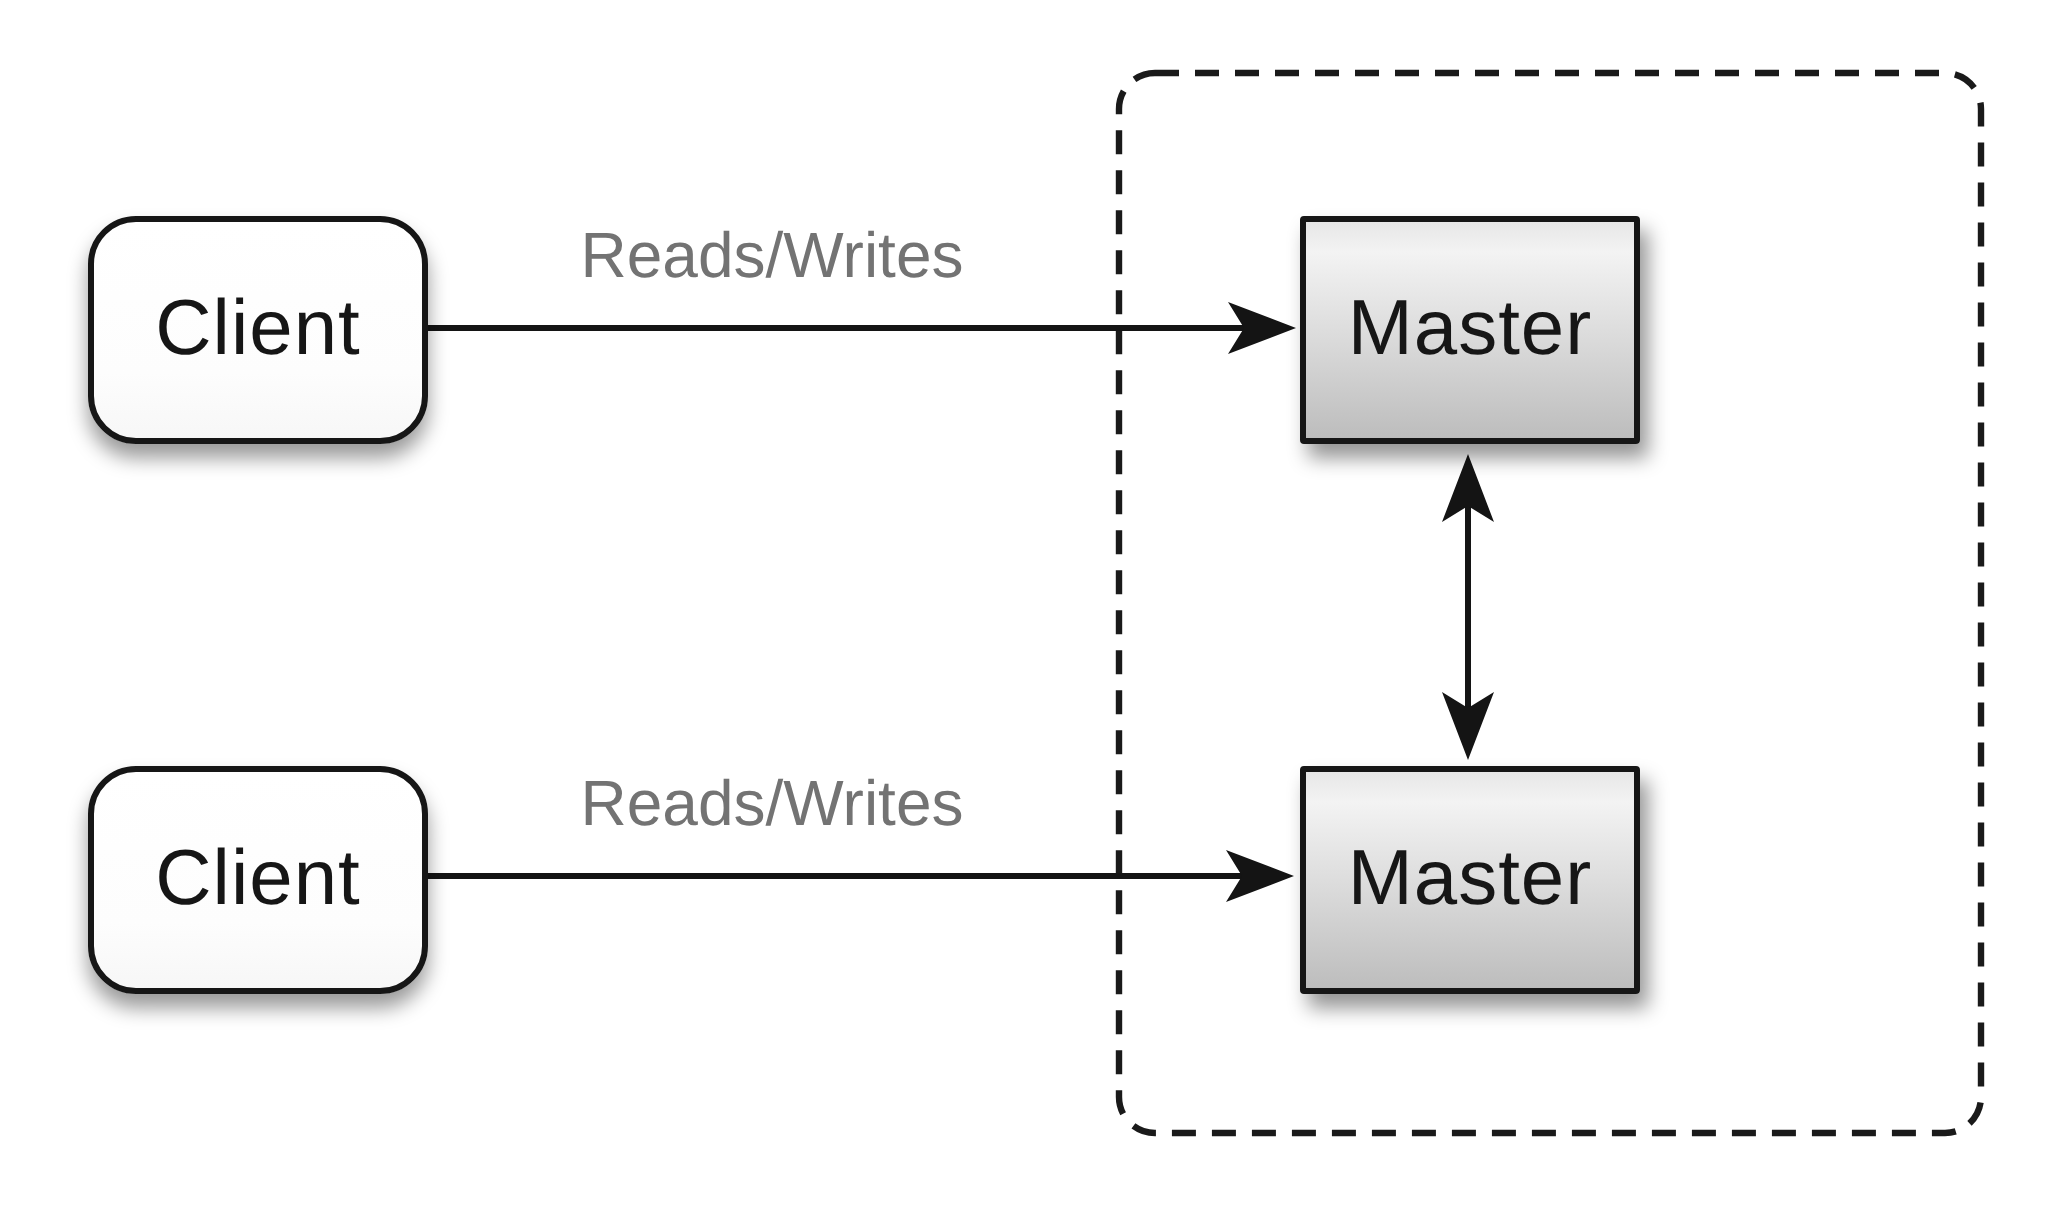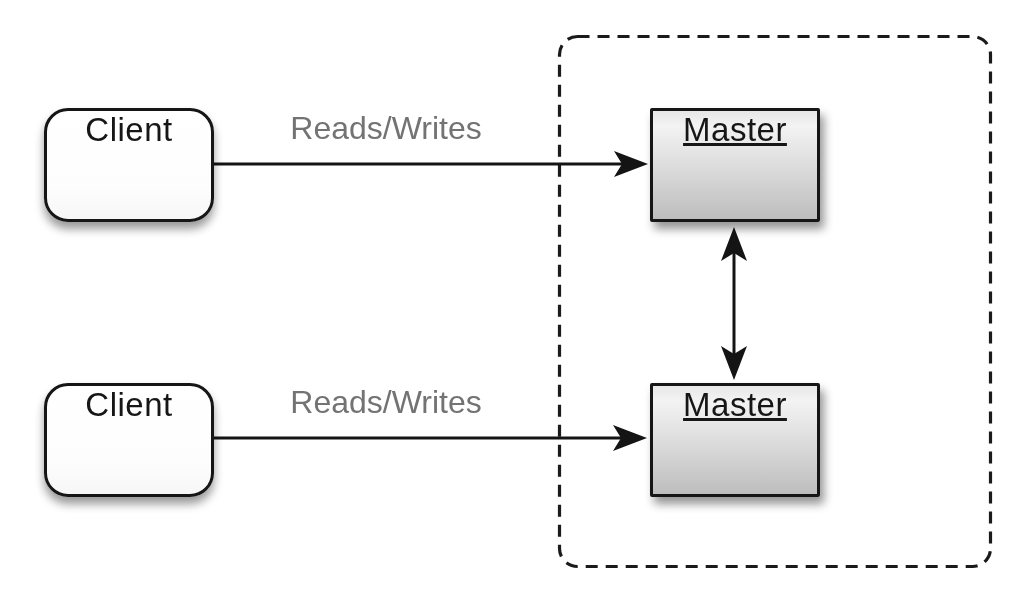--- a/index.html
+++ b/index.html
@@ -22,35 +22,35 @@
     width: 1028px;
     height: 610px;
   }
   .node {
     position: absolute;
     width: 170px;
     height: 114px;
     box-sizing: border-box;
     border: 3px solid #161616;
     display: flex;
+    align-items: center;
     justify-content: center;
-    font-size: 33px;
+    font-size: 39px;
     color: #161616;
     letter-spacing: 0.5px;
   }
   .node.client {
     background: linear-gradient(180deg, #ffffff 0%, #fdfdfd 70%, #f7f7f7 100%);
     border-radius: 24px;
     box-shadow: 0 7px 10px rgba(0,0,0,0.40);
   }
   .node.master {
     background: linear-gradient(180deg, #e7e7e7 0%, #f3f3f3 14%, #dadada 55%, #bdbdbd 100%);
     border-radius: 2px;
     box-shadow: 4px 7px 10px rgba(0,0,0,0.42);
-    text-decoration: underline;
   }
   .edge-label {
     position: absolute;
     transform: translate(-50%, -50%);
     font-size: 32px;
     color: #737373;
     white-space: nowrap;
   }
 </style>
 </head>

